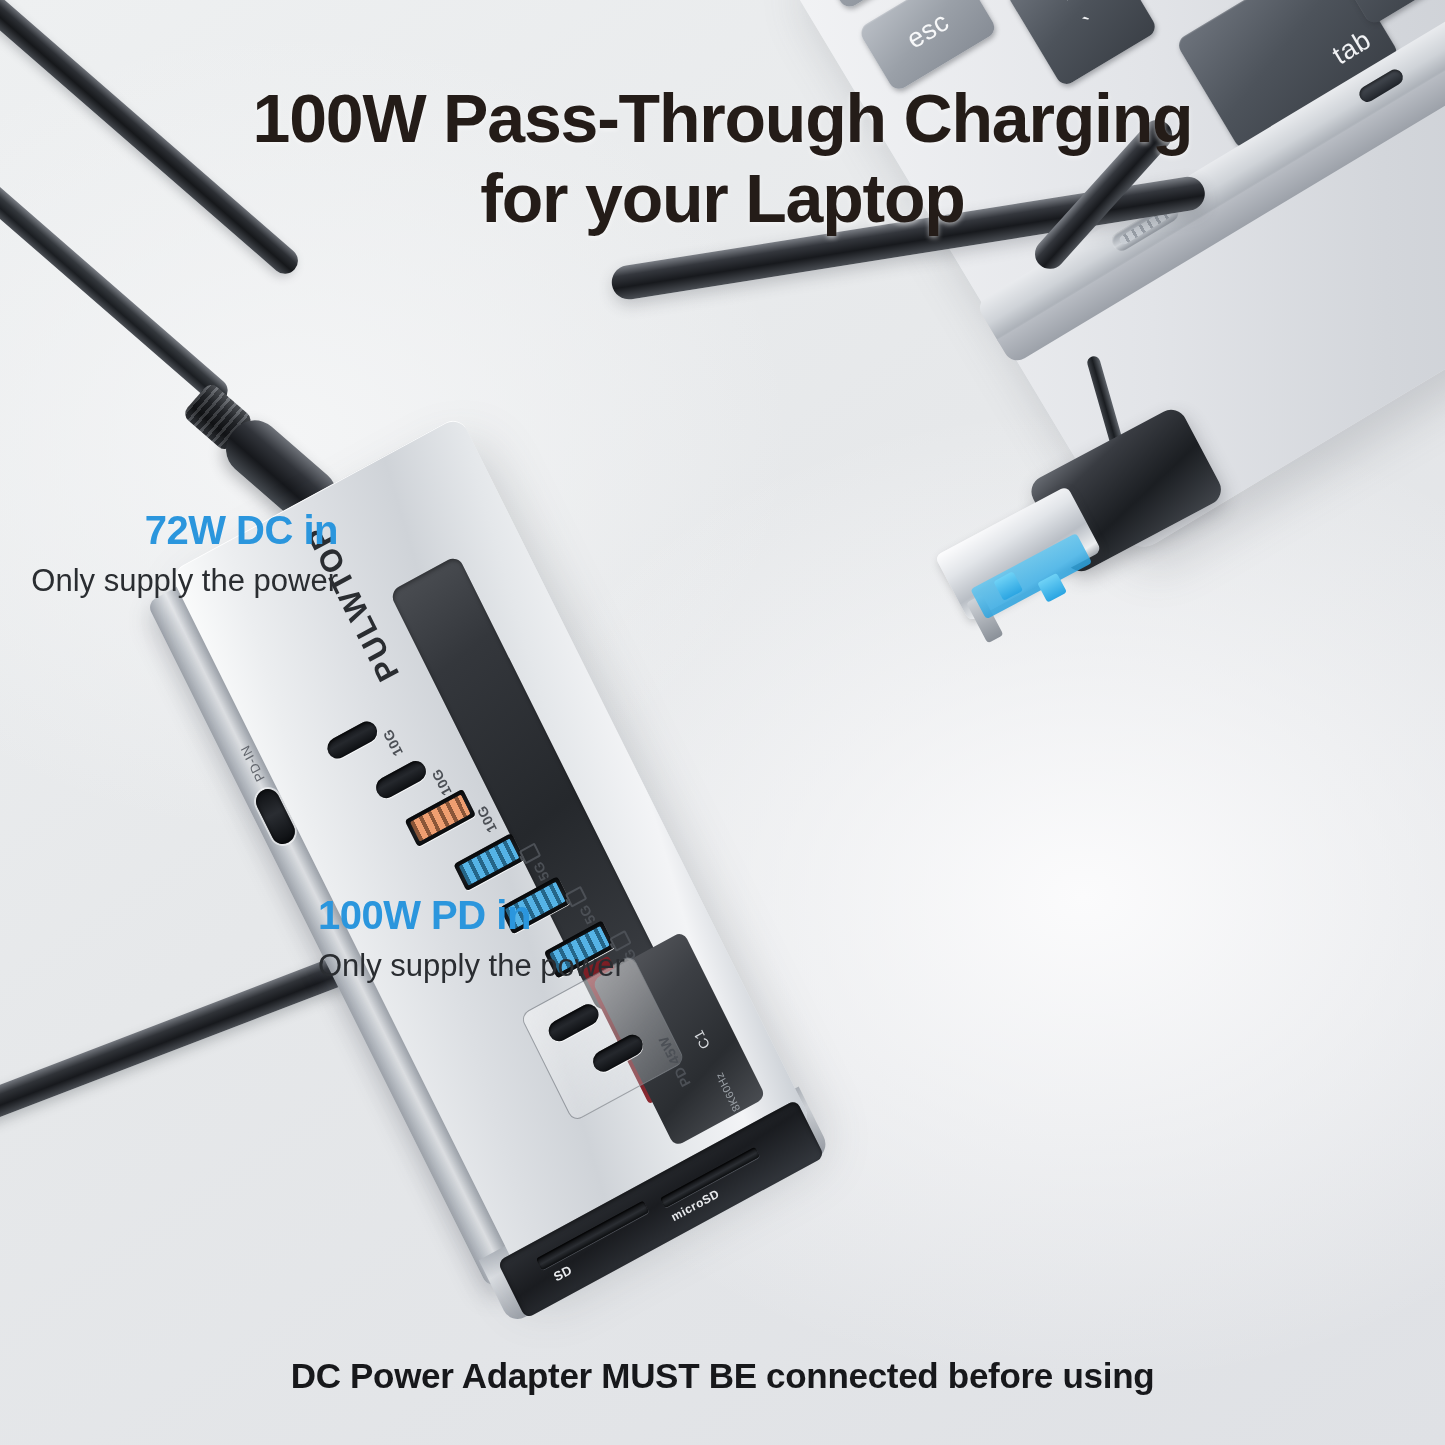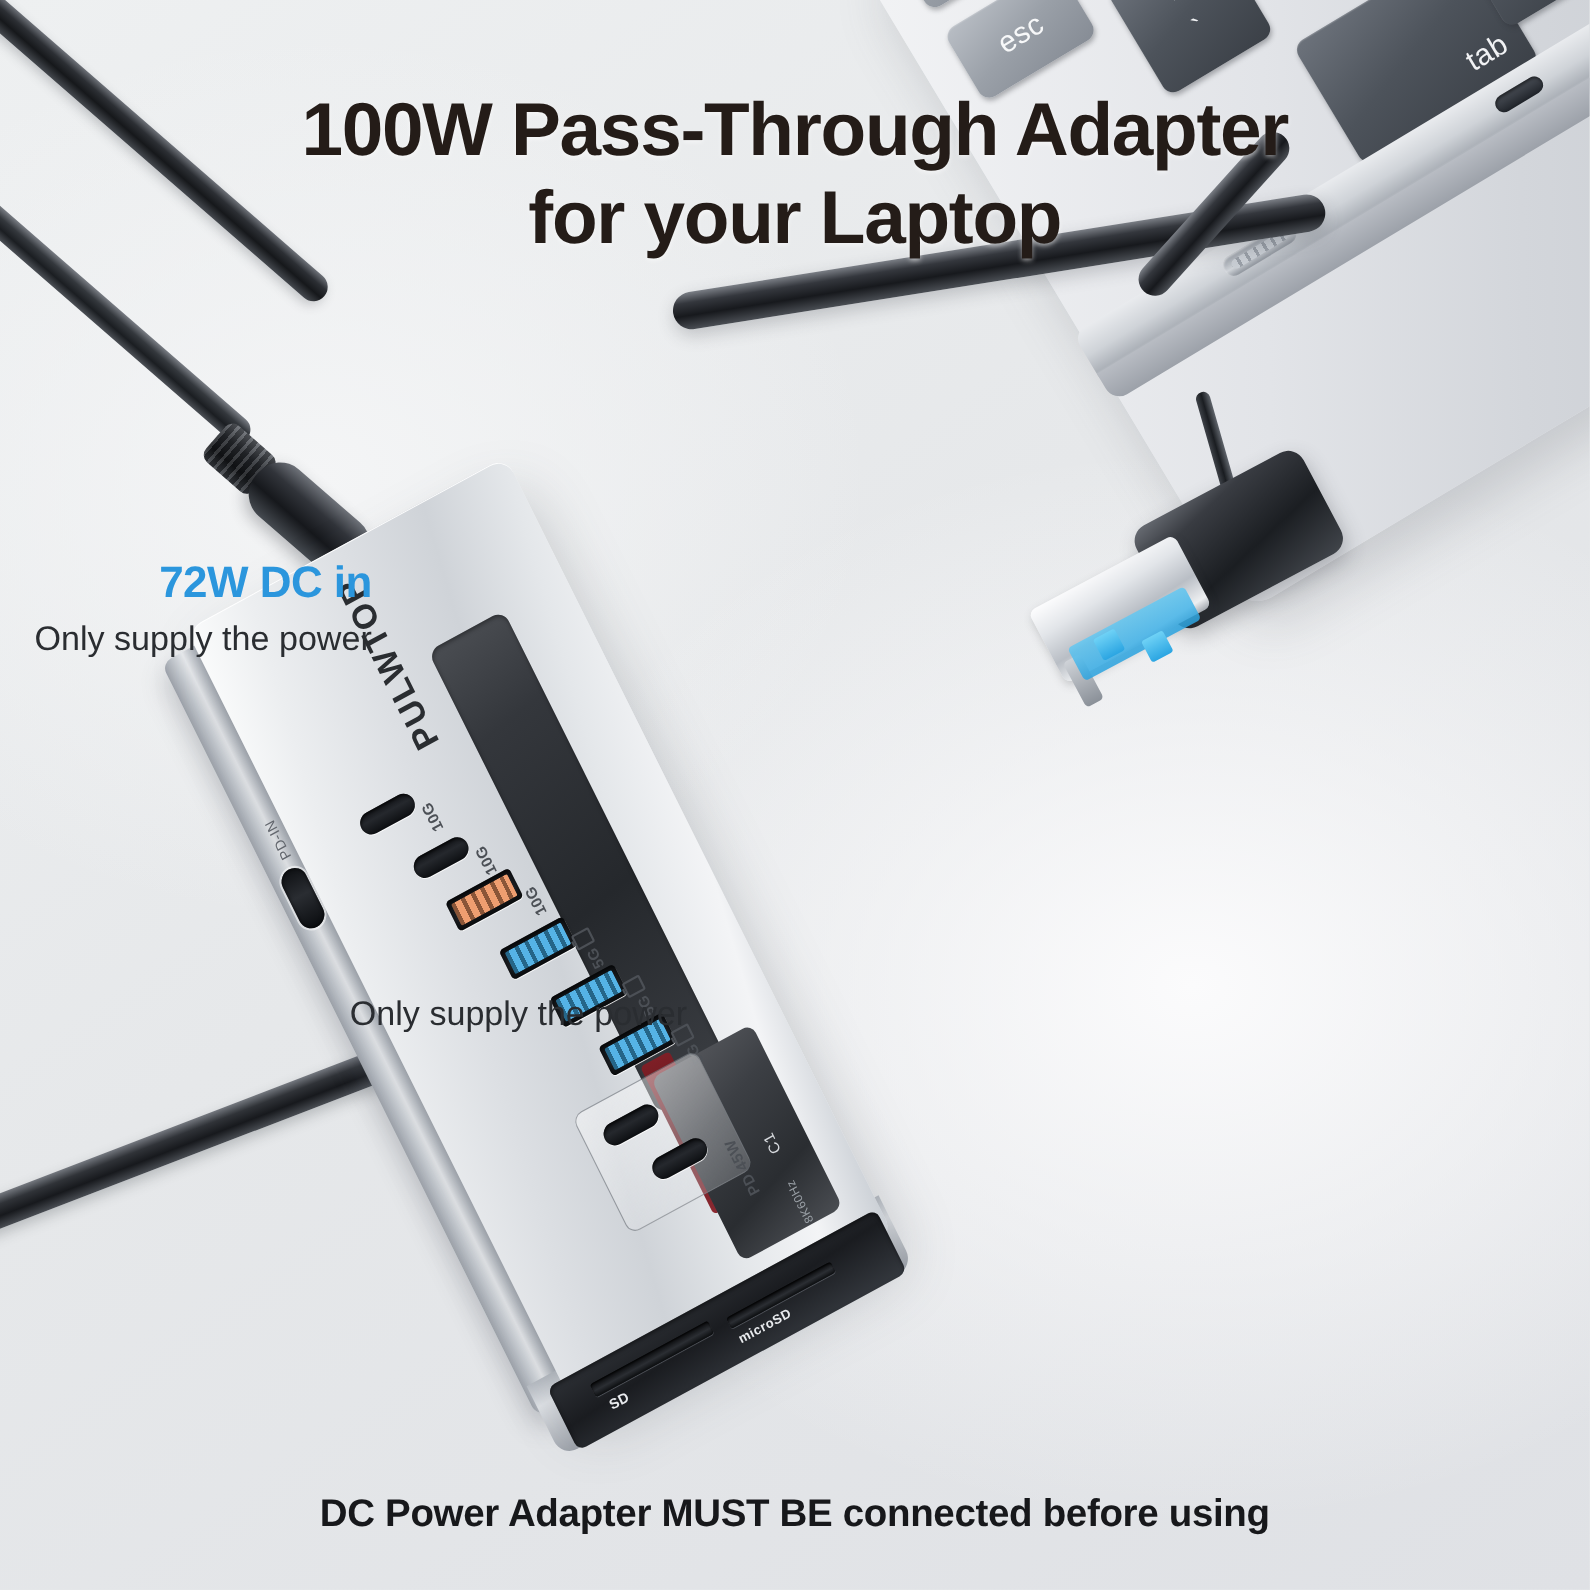--- a/index.html
+++ b/index.html
@@ -236,21 +236,21 @@
     <div class="key k-blank4"></div>
     <div class="lap-edge"></div>
     <div class="lap-edge2"></div>
     <div class="magsafe">
         <i></i>
       </div>
     <div class="lap-cport"></div>
   </div>
 
   <div class="headline">
-    <span>100W Pass-Through Adapter</span>
+    <span>100W Pass-Through Charging</span>
     <span class="l2">for your Laptop</span>
   </div>
 
   <div class="cable dc-cable"></div>
   <div class="cable dc-cable2"></div>
   <div class="dc-plug">
     <div class="dc-grip">
         <i></i>
       </div>
     <div class="dc-body"></div>
@@ -356,20 +356,21 @@
   </div>
 
   <div class="callout" id="callout-dc">
     <div class="co-title">72W DC in</div>
     <div class="co-body">
       <div>Only supply the power</div>
     </div>
   </div>
 
   <div class="callout" id="callout-pd">
+    <div class="co-title">100W PD in</div>
     <div class="co-body">
       <div>Only supply the power</div>
     </div>
   </div>
 
   <div class="note">
     <div>DC Power Adapter MUST BE connected before using</div>
   </div>
 
 </div>

